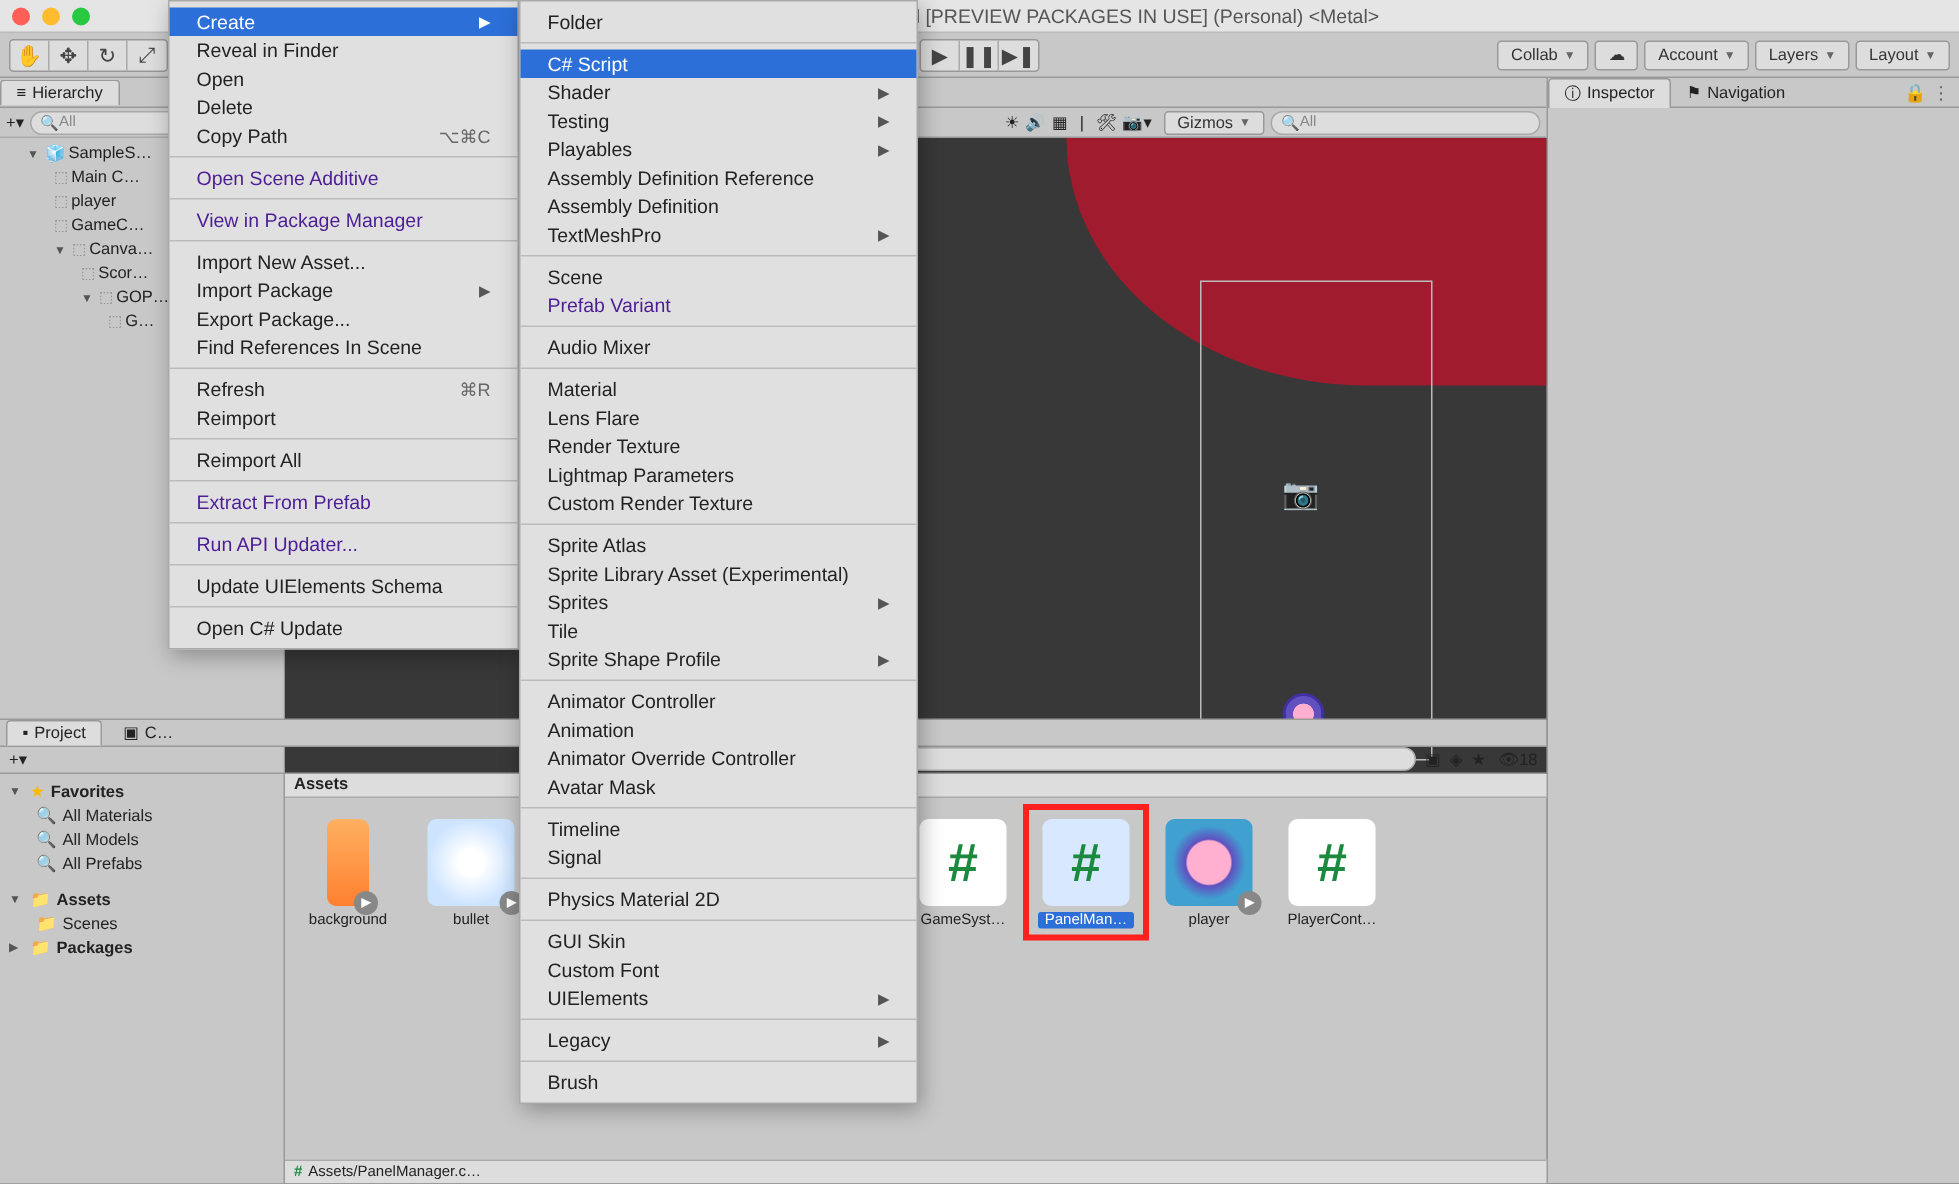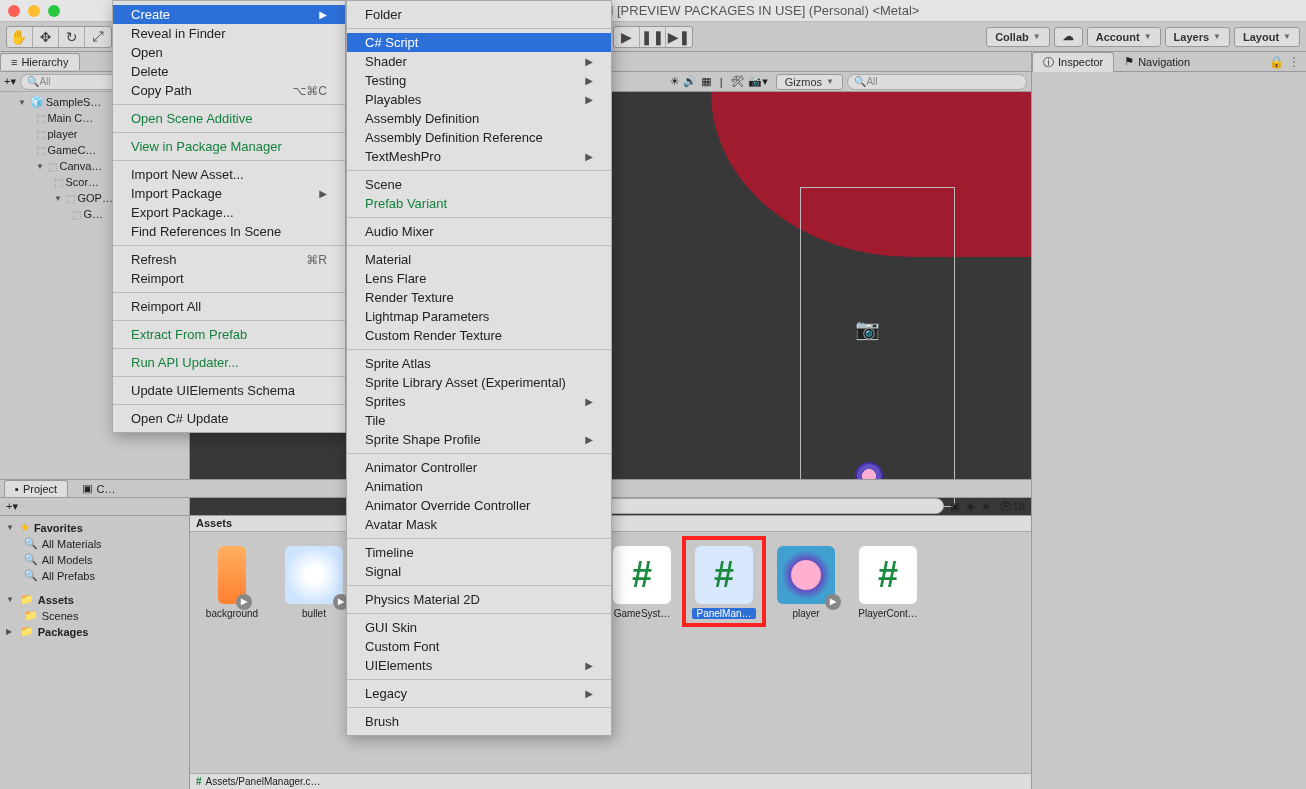--- a/index.html
+++ b/index.html
@@ -13,21 +13,21 @@
 .titlebar-text { flex:1; text-align:center; color:#555; font-size:13px; }
 
 
 .toolbar { height:30px; background:#c8c8c8; border-bottom:1px solid #999; display:flex; align-items:center; padding:0 6px; gap:2px; }
 .tool-group { display:flex; border:1px solid #999; border-radius:3px; background:#ddd; margin-right:4px; }
 .tool-btn { width:26px; height:20px; display:flex; align-items:center; justify-content:center; border-right:1px solid #aaa; font-size:14px; color:#444;}
 .tool-btn:last-child{border-right:none;}
 .play-group { position:absolute; left:50%; transform:translateX(-50%); display:flex; border:1px solid #999; border-radius:3px; background:#ddd;}
 .drop-btn { height:20px; padding:0 8px; display:flex; align-items:center; border:1px solid #999; border-radius:3px; background:#ddd; margin-left:4px; font-size:11px; color:#333; gap:4px;}
 .drop-btn .car{font-size:8px;color:#666;}
-.right-tools{margin-left:auto;display:flex;font-weight:bold;}
+.right-tools{margin-left:auto;display:flex;}
 
 
 .main { display:flex; height:calc(100% - 52px); }
 .left-col { width:190px; display:flex; flex-direction:column; border-right:1px solid #999;}
 .center-col { flex:1; display:flex; flex-direction:column;}
 .right-col { width:275px; border-left:1px solid #999; background:#c8c8c8;}
 
 
 .tab-header { height:20px; background:#c8c8c8; border-bottom:1px solid #999; display:flex; align-items:center;}
 .tab { padding:2px 10px; background:#ddd; border:1px solid #999; border-bottom:none; border-radius:3px 3px 0 0; font-size:11px; display:flex; align-items:center; gap:4px;}
@@ -66,21 +66,21 @@
 .asset-label{font-size:10px;text-align:center;white-space:nowrap;overflow:hidden;text-overflow:ellipsis;width:64px;}
 .asset-label.sel{background:#2d6fd8;color:#fff;border-radius:2px;padding:0 2px;}
 .highlight-box{position:absolute;border:4px solid #ff2020;pointer-events:none;}
 .play-badge{position:absolute;right:-6px;bottom:-6px;width:16px;height:16px;background:#888;border-radius:50%;display:flex;align-items:center;justify-content:center;color:#fff;font-size:8px;}
 .proj-footer{height:16px;border-top:1px solid #aaa;font-size:10px;padding:0 6px;display:flex;align-items:center;background:#ddd;}
 
 
 .ctx-menu{position:absolute;background:#e0e0e0;border:1px solid #aaa;box-shadow:2px 4px 14px rgba(0,0,0,.3);font-size:13px;padding:4px 0;}
 .ctx-item{height:19px;padding:0 18px;display:flex;align-items:center;justify-content:space-between;white-space:nowrap;}
 .ctx-item.hl{background:#2d6fd8;color:#fff;}
-.ctx-item.disabled{color:#15803d;}
+.ctx-item.disabled{color:#4c1d95;}
 .ctx-sep{height:1px;background:#bbb;margin:4px 0;}
 .ctx-item .short{color:#666;font-size:12px;margin-left:24px;}
 .ctx-item .sub{font-size:10px;color:#555;}
 .ctx-item.hl .sub{color:#fff;}
 
 .proj-header-row{display:flex;height:20px;border-bottom:1px solid #999;}
 .proj-header-row .tab{margin-right:4px;}
 
 .virus{display:grid;grid-template-columns:repeat(3,6px);grid-template-rows:repeat(3,6px);gap:4px;}
 .virus span{width:6px;height:6px;background:#e03030;border-radius:50%;}
@@ -395,24 +395,24 @@
     </div>
     <div class="ctx-item">
       <span>Testing</span>
       <span class="sub">▶</span>
     </div>
     <div class="ctx-item">
       <span>Playables</span>
       <span class="sub">▶</span>
     </div>
     <div class="ctx-item">
+      <span>Assembly Definition Reference</span>
+    </div>
+    <div class="ctx-item">
       <span>Assembly Definition</span>
-    </div>
-    <div class="ctx-item">
-      <span>Assembly Definition Reference</span>
     </div>
     <div class="ctx-item">
       <span>TextMeshPro</span>
       <span class="sub">▶</span>
     </div>
     <div class="ctx-sep"></div>
     <div class="ctx-item">
       <span>Scene</span>
     </div>
     <div class="ctx-item disabled">

